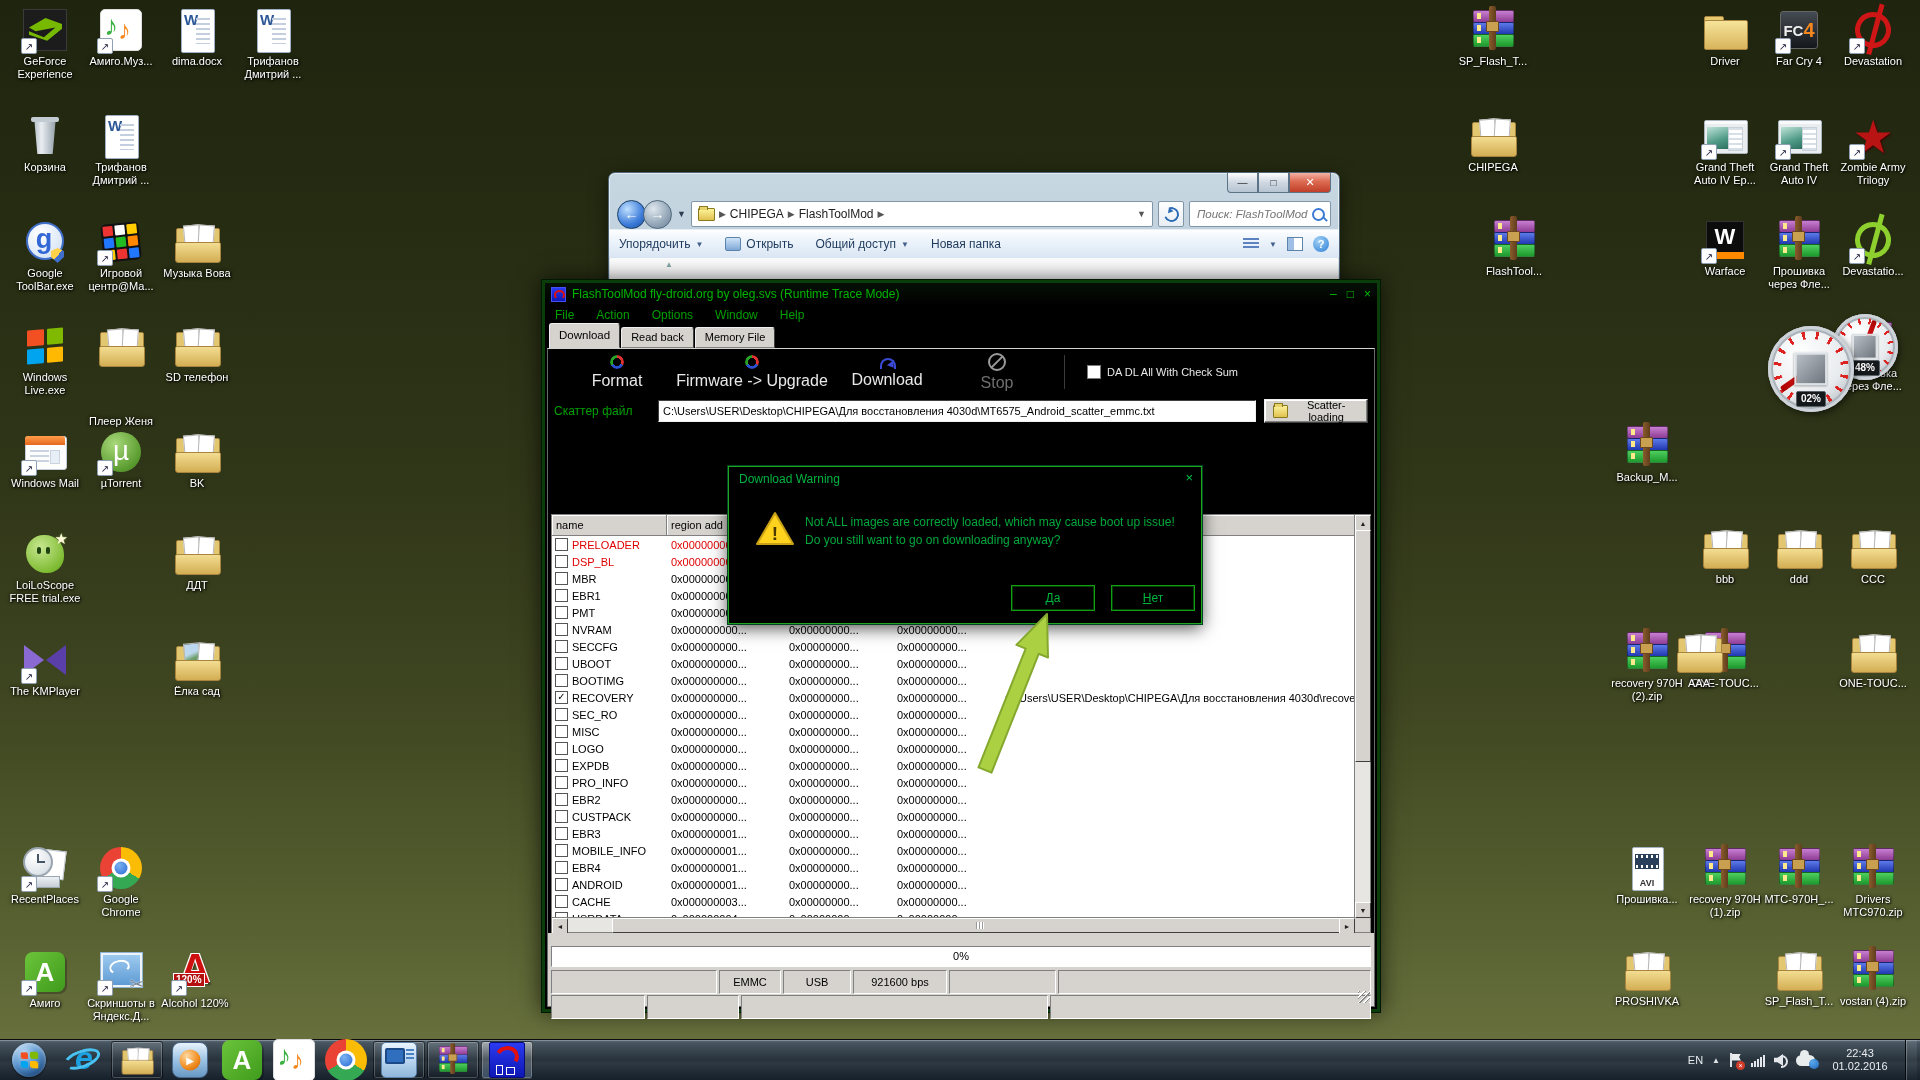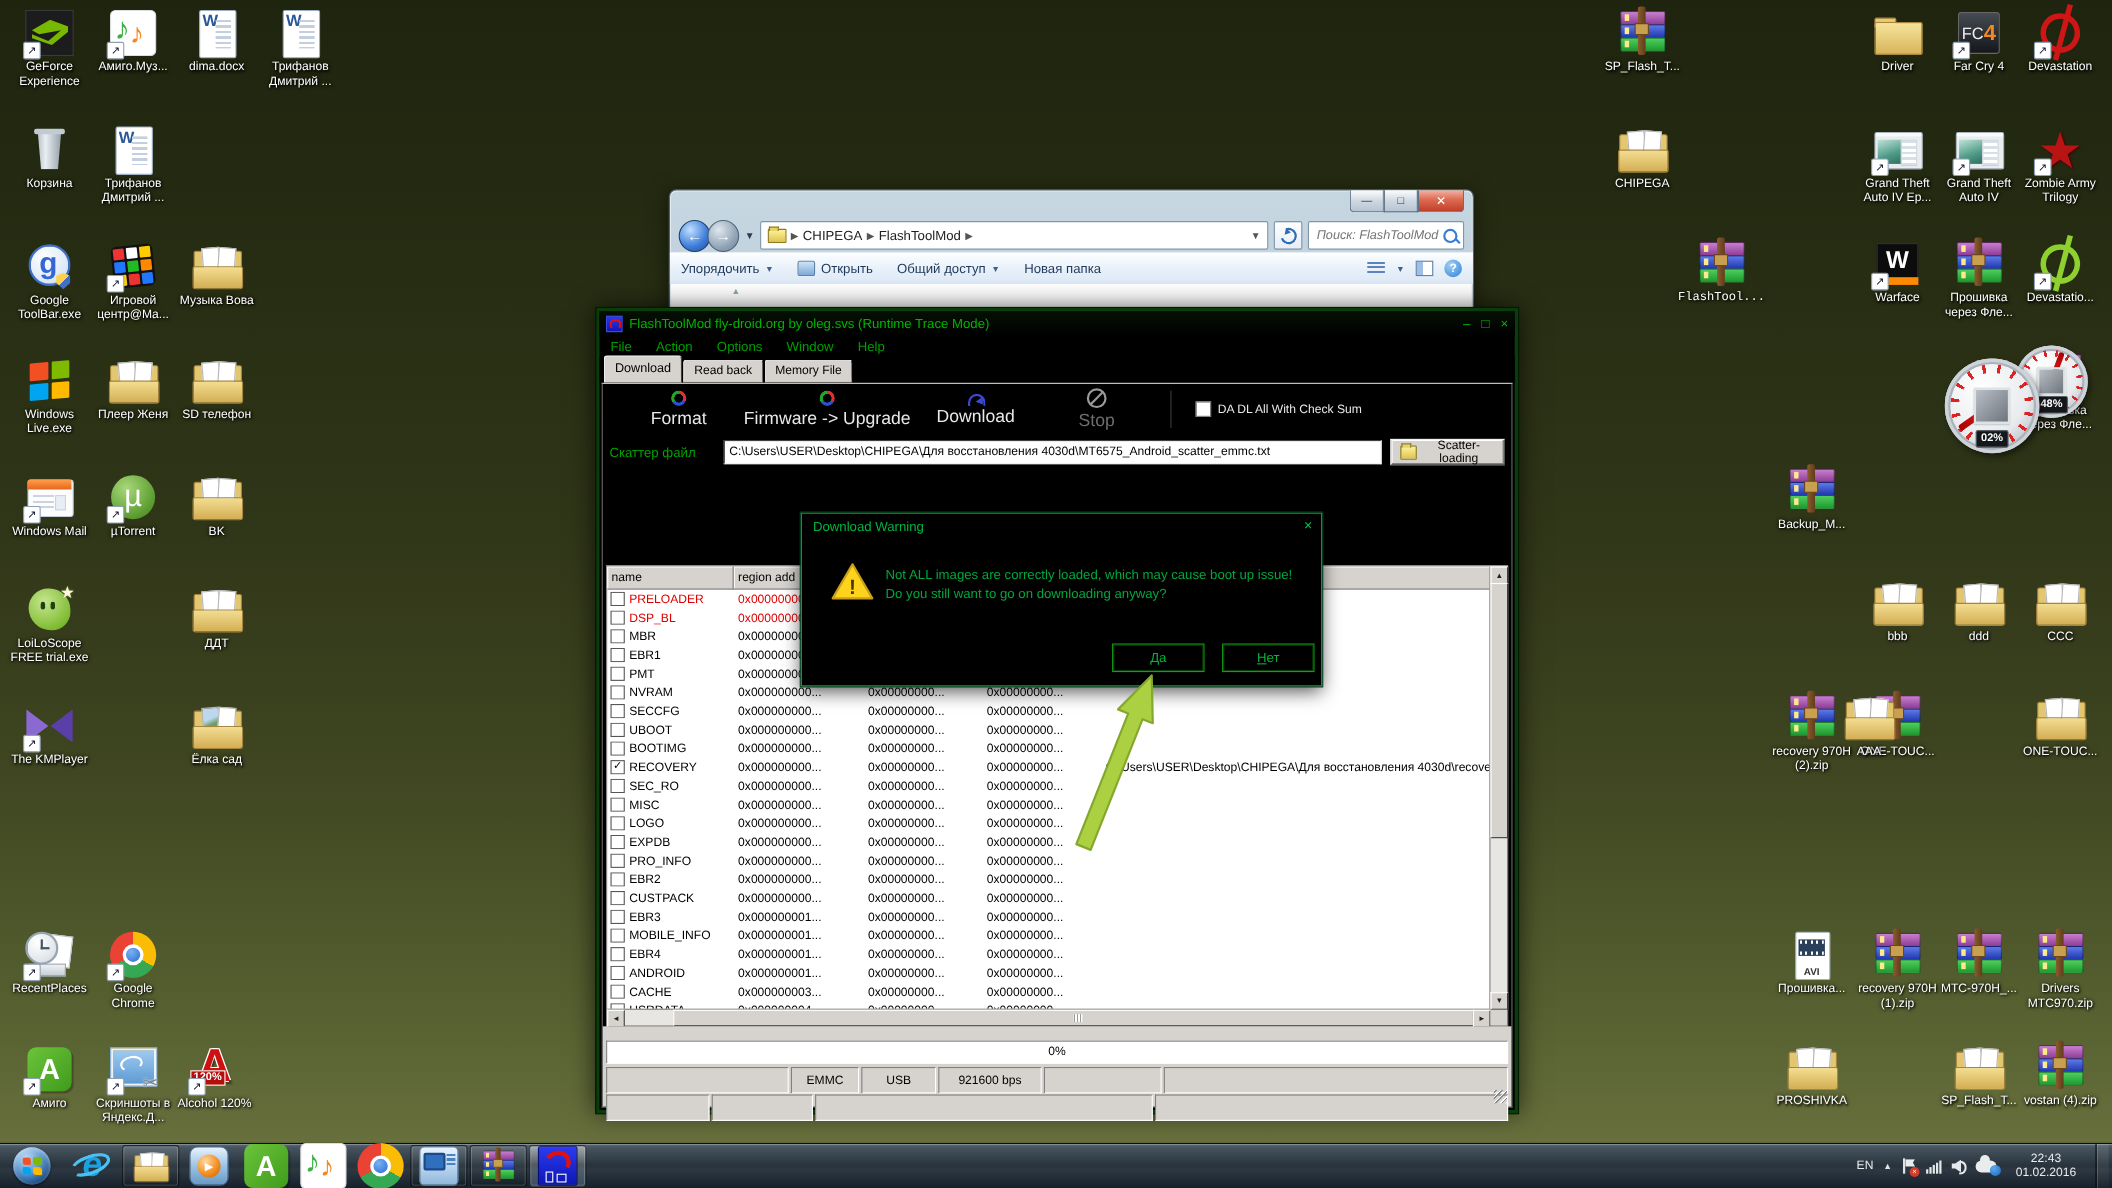--- a/index.html
+++ b/index.html
@@ -87,21 +87,21 @@
 .ic-recent .bx{position:absolute;left:6px;bottom:4px;width:31px;height:10px;background:linear-gradient(#eef2f5,#c6cdd4);border:1px solid #9aa6b0;z-index:3;}
 .ic-recent .clk{position:absolute;left:2px;top:3px;width:26px;height:26px;border-radius:50%;background:radial-gradient(circle at 35% 30%,#fff,#dfe5ea 70%,#aeb8c2);border:2px solid #98a4ae;z-index:2;}
 .ic-recent .clk::before{content:"";position:absolute;left:12px;top:5px;width:2px;height:9px;background:#456;}
 .ic-recent .clk::after{content:"";position:absolute;left:12px;top:12px;width:8px;height:2px;background:#456;}
 
 .ic-screenshot::before{content:"";position:absolute;left:4px;top:5px;width:37px;height:30px;background:linear-gradient(#9ecaf0,#5e9bd4);border:2px solid #eef3f8;box-shadow:0 0 0 1px #8fb3d4;}
 .ic-screenshot .sq{position:absolute;left:12px;top:12px;width:17px;height:10px;border:2px solid #fff;border-radius:50%;border-bottom-color:transparent;transform:rotate(-12deg);}
 .ic-screenshot .sc{position:absolute;right:1px;bottom:1px;color:#7a858f;font-size:17px;z-index:2;text-shadow:0 0 2px #fff;}
 
 .ic-fc4::before{content:"";position:absolute;inset:5px;background:linear-gradient(#454b52,#14171b);border-radius:3px;border:1px solid #666;}
-.ic-fc4 .lt{position:absolute;inset:0;display:flex;align-items:center;justify-content:center;font-weight:normal;font-size:15px;color:#eee;}
+.ic-fc4 .lt{position:absolute;inset:0;display:flex;align-items:center;justify-content:center;font-weight:bold;font-size:15px;color:#eee;}
 .ic-fc4 .lt b{color:#f5871f;font-size:20px;}
 
 .ic-dev-red .ring,.ic-dev-green .ring{position:absolute;inset:6px;border-radius:50%;border:5px solid #cf1616;transform:rotate(-15deg);}
 .ic-dev-red .ring::before,.ic-dev-green .ring::before{content:"";position:absolute;left:13px;top:-13px;width:5px;height:52px;background:#cf1616;transform:rotate(30deg);}
 .ic-dev-green .ring{border-color:#8ed12f;}
 .ic-dev-green .ring::before{background:#8ed12f;}
 
 .ic-star-red .lt{position:absolute;inset:0;text-align:center;font-size:46px;line-height:50px;color:#b81414;text-shadow:1px 1px 2px #400;}
 
 .ic-warface::before{content:"";position:absolute;inset:5px;background:#0c0c0c;border:1px solid #333;}
@@ -342,21 +342,21 @@
         <span class="ic ic-winflag">
           <span class="grid2">
             <span style="background: rgb(242, 80, 34); border-radius: 1px;"></span>
             <span style="background: rgb(127, 186, 0); border-radius: 1px;"></span>
             <span style="background: rgb(0, 164, 239); border-radius: 1px;"></span>
             <span style="background: rgb(255, 185, 0); border-radius: 1px;"></span>
           </span>
         </span>
         <div class="di-label">Windows Live.exe</div>
       </div>
-      <div class="desk-icon" style="left: 84px; top: 322px;">
+      <div class="desk-icon" style="left: 84px; top: 322px; gap: 44px;">
         <span class="ic ic-folder-docs">
           <span class="pg pg1"></span>
           <span class="pg pg2"></span>
         </span>
         <div class="di-label">Плеер Женя</div>
       </div>
       <div class="desk-icon" style="left: 160px; top: 322px;">
         <span class="ic ic-folder-docs">
           <span class="pg pg1"></span>
           <span class="pg pg2"></span>
@@ -504,21 +504,21 @@
         </span>
         <div class="di-label">Grand Theft Auto IV</div>
       </div>
       <div class="desk-icon" style="left: 1836px; top: 112px;">
         <span class="ic ic-star-red">
           <span class="lt">★</span>
           <span class="shortcut">↗</span>
         </span>
         <div class="di-label">Zombie Army Trilogy</div>
       </div>
-      <div class="desk-icon" style="left: 1528px; top: 216px; font-family: Liberation Mono, monospace;">
+      <div class="desk-icon" style="left: 1477px; top: 216px;">
         <span class="ic ic-rar">
           <span class="bb b1"></span>
           <span class="bb b2"></span>
           <span class="bb b3"></span>
           <span class="strap"></span>
         </span>
         <div class="di-label">FlashTool...</div>
       </div>
       <div class="desk-icon" style="left: 1688px; top: 216px;">
         <span class="ic ic-warface">

